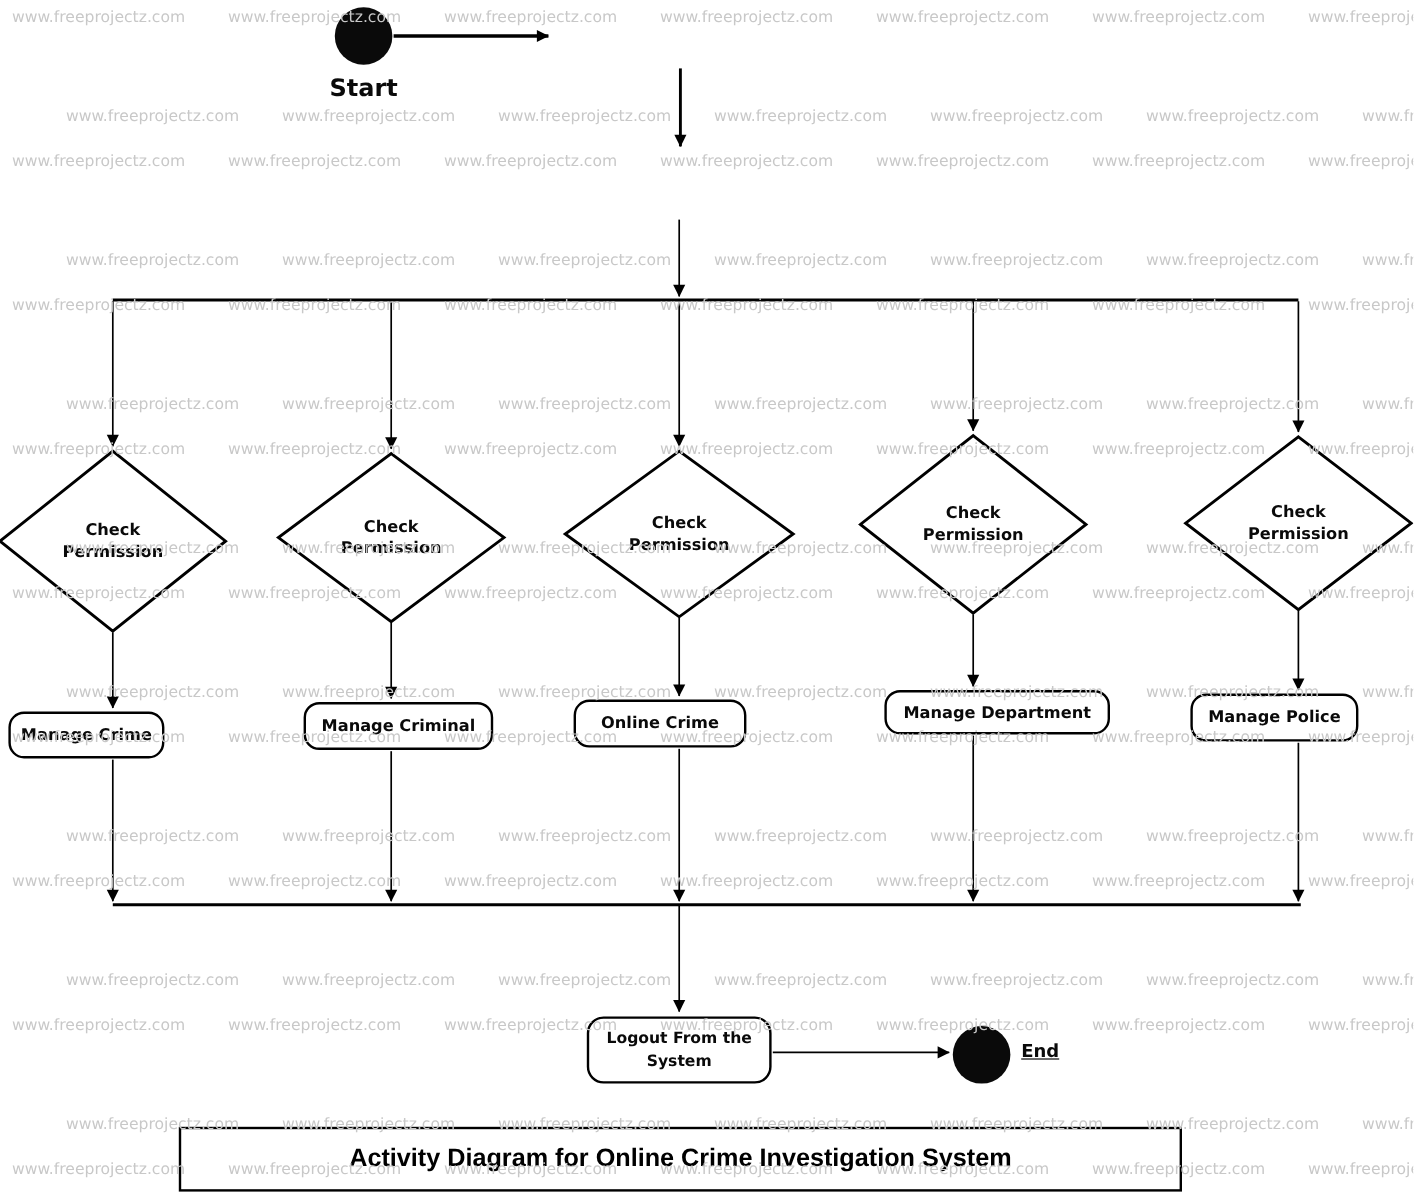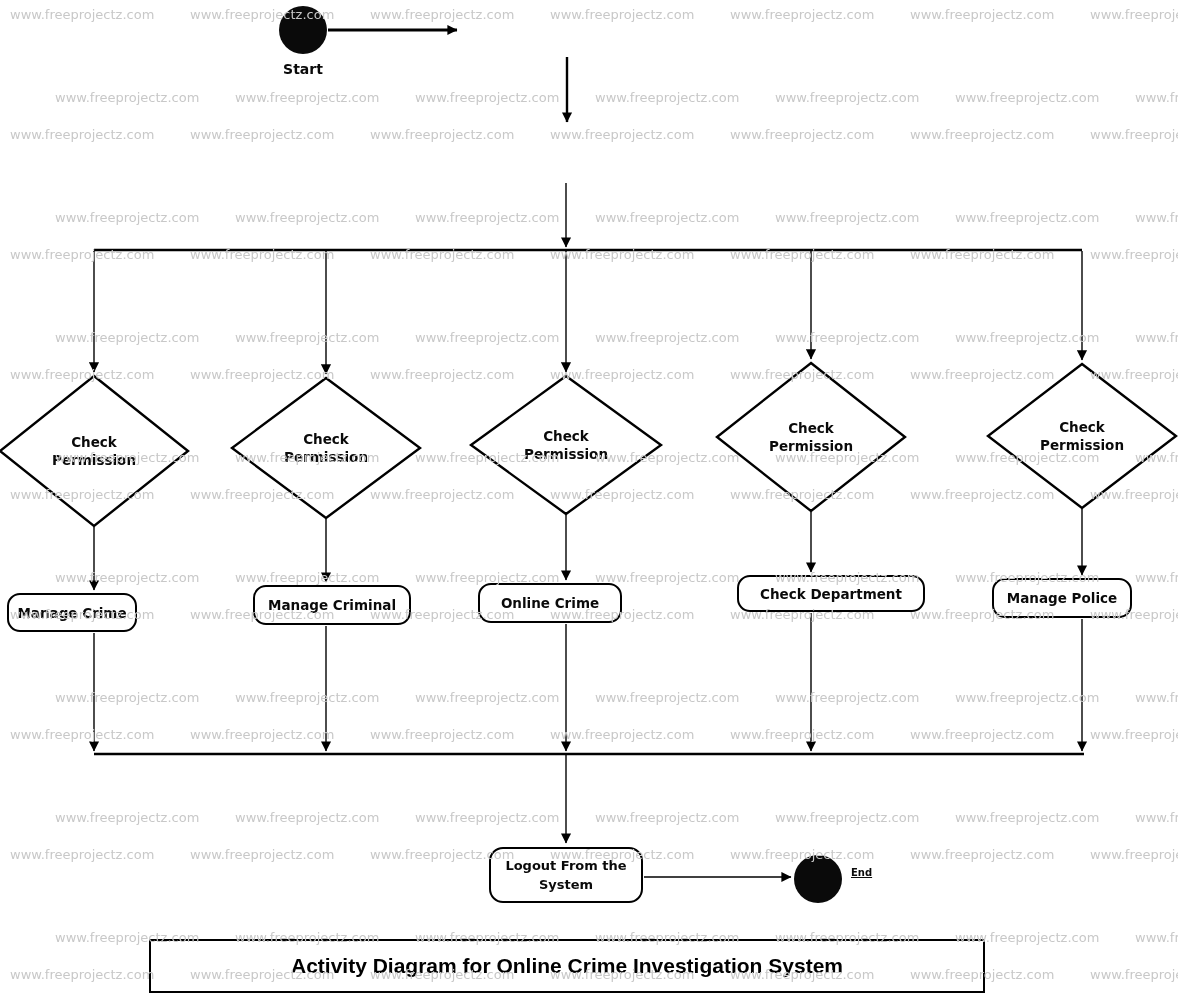--- a/index.html
+++ b/index.html
@@ -26,21 +26,21 @@
     text-align:center; font-weight:bold; color:#0a0a0a;
   }
   .big-label   { font-size:13px;   line-height:19px; white-space:pre-line; }
   .small-label { font-size:13.5px; line-height:18px; }
   .decision-label {
     position:absolute; z-index:2; width:160px; text-align:center;
     font-weight:bold; font-size:13.5px; line-height:18px;
     white-space:pre-line; color:#0a0a0a;
   }
   .terminator-label {
-    position:absolute; z-index:2; font-weight:bold; font-size:14px; color:#0a0a0a;
+    position:absolute; z-index:2; font-weight:bold; font-size:20px; color:#0a0a0a;
   }
   .title-box {
     position:absolute; z-index:2; background:#ffffff; border:2px solid #000;
     display:flex; align-items:center; justify-content:center;
     font-family:"Liberation Sans", sans-serif;
     font-weight:bold; font-size:21px; color:#000; box-sizing:border-box;
   }
   
   .wm-layer { position:absolute; inset:0; z-index:5; pointer-events:none; overflow:hidden; }
   .wm {
@@ -91,39 +91,39 @@
     <line class="w-bar" x1="94" y1="754" x2="1084" y2="754"></line>
 
     <line class="w-thin" x1="566" y1="755" x2="566" y2="843" marker-end="url(#arrow)"></line>
     <line class="w-thin" x1="644" y1="877" x2="791" y2="877" marker-end="url(#arrow)"></line>
   </svg>
 
   <div class="node circle-node" style="left:279px; top:6px;"></div>
   <div class="terminator-label" style="left:263px; top:61px; width:80px; text-align:center;">Start</div>
 
   <div class="node circle-node" style="left:794px; top:855px;"></div>
-  <div class="terminator-label" style="left:851px; top:867px; font-size:10px;text-decoration:underline;">End</div>
+  <div class="terminator-label" style="left:851px; top:867px; font-size:15px;text-decoration:underline;">End</div>
 
 
 
   <div class="decision-label" style="left:14px;  top:433px;">Check
 Permission</div>
   <div class="decision-label" style="left:246px; top:430px;">Check
 Permission</div>
   <div class="decision-label" style="left:486px; top:427px;">Check
 Permission</div>
   <div class="decision-label" style="left:731px; top:419px;">Check
 Permission</div>
   <div class="decision-label" style="left:1002px;top:418px;">Check
 Permission</div>
 
   <div class="node action-box small-label" style="left:7px;   top:593px; width:130px; height:39px;">Manage Crime</div>
   <div class="node action-box small-label" style="left:253px; top:585px; width:158px; height:40px;">Manage Criminal</div>
   <div class="node action-box small-label" style="left:478px; top:583px; width:144px; height:40px;">Online Crime</div>
-  <div class="node action-box small-label" style="left:737px; top:575px; width:188px; height:37px;">Check Department</div>
+  <div class="node action-box small-label" style="left:737px; top:575px; width:188px; height:37px;">Manage Department</div>
   <div class="node action-box big-label" style="left:489px; top:847px; width:154px; height:56px; border-radius:14px;">Logout From the
 System</div>
 
   <div class="node action-box small-label" style="left:992px; top:578px; width:140px; height:40px;">Manage Police</div>
 
   <div class="title-box" style="left:149px; top:939px; width:836px; height:54px;">Activity Diagram for Online Crime Investigation System</div>
 
   <div class="wm-layer">
       <span class="wm" style="color: rgb(200, 200, 200); left: 10px; top: 8px;">www.freeprojectz.com</span>
       <span class="wm" style="color: rgb(200, 200, 200); left: 190px; top: 8px;">www.freeprojectz.com</span>

